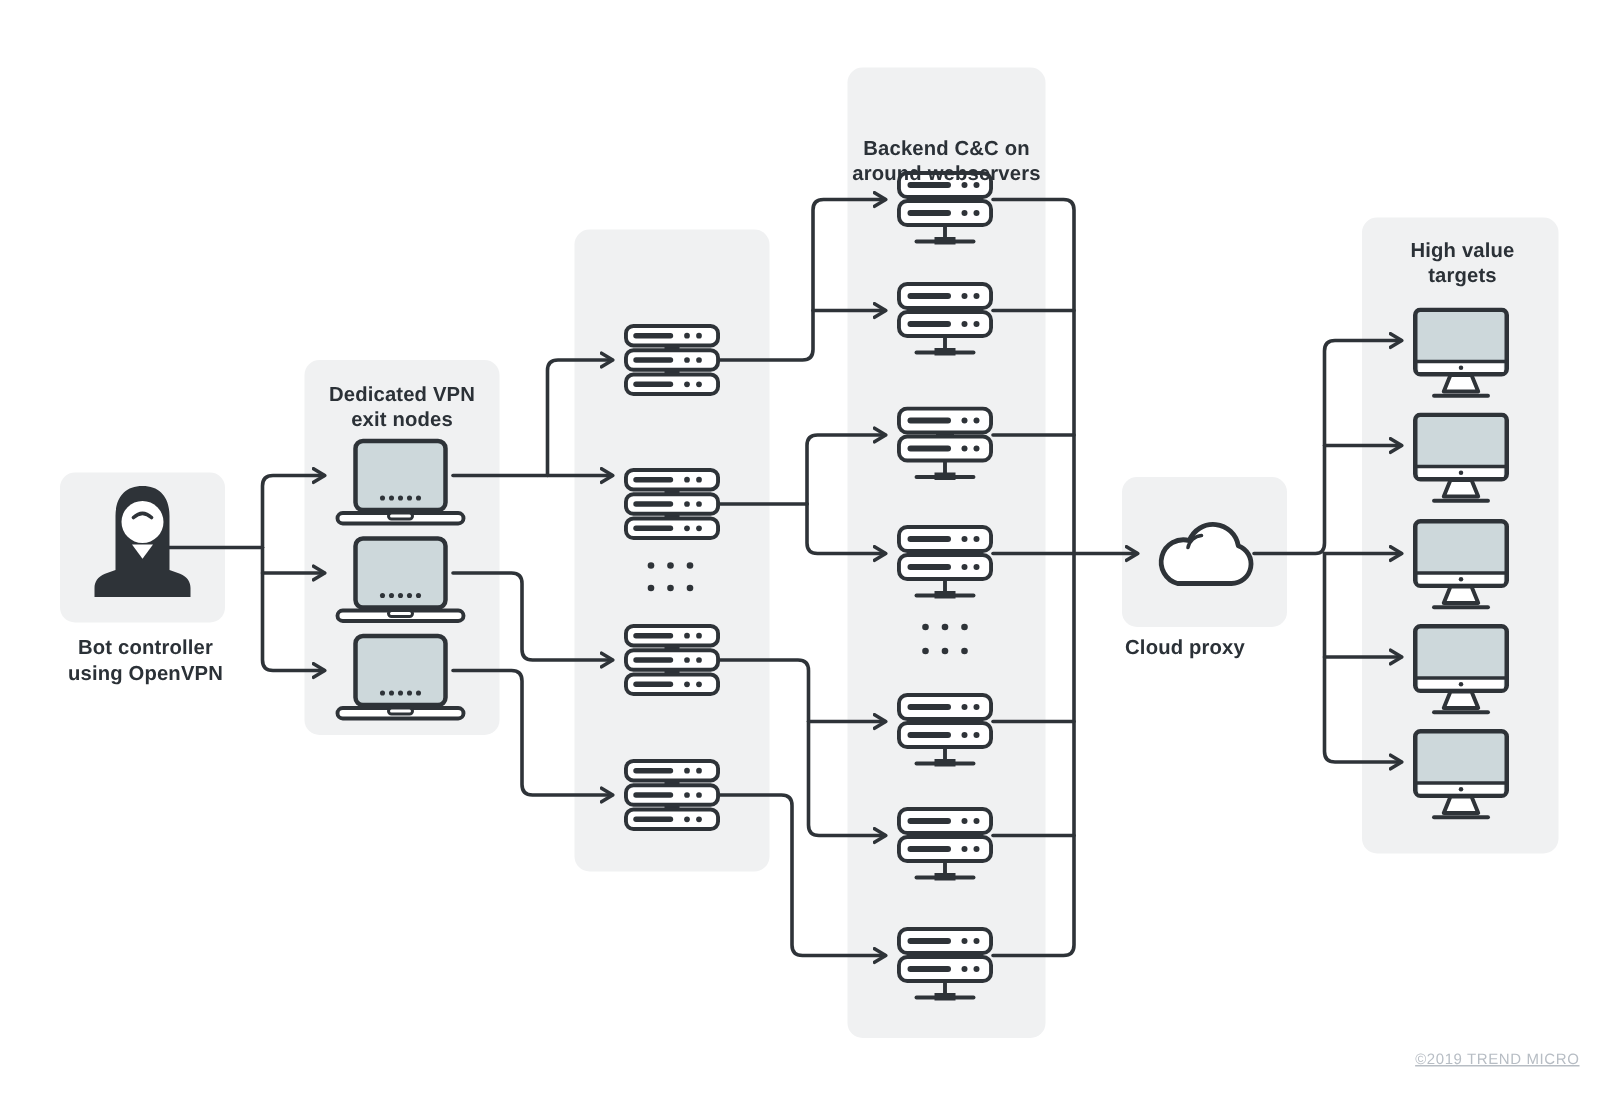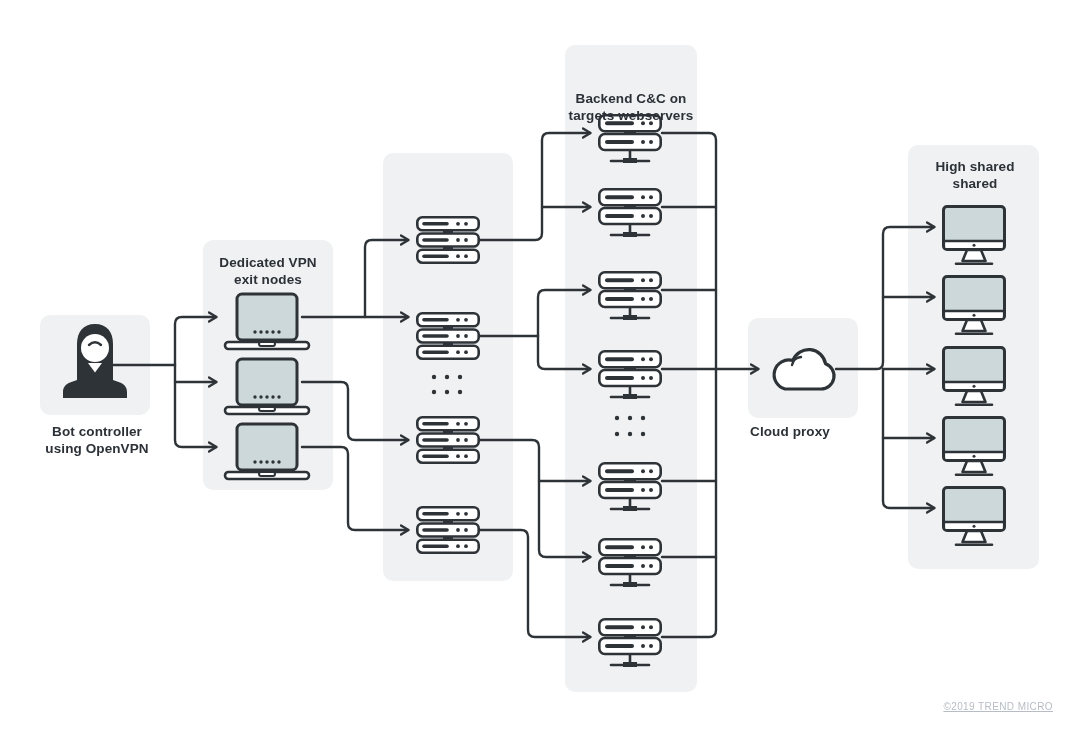--- a/index.html
+++ b/index.html
@@ -384,24 +384,24 @@
   <div class="label" style="left:17px; top:423px; width:160px;">
     <span>Bot controller</span><br>
     <span>using OpenVPN</span>
   </div>
   <div class="label" style="left:188px; top:254px; width:160px;">
     <span>Dedicated VPN</span><br>
     <span>exit nodes</span>
   </div>
   <div class="label" style="left:531px; top:53px; width:200px;margin-top:37px;">
     <span>Backend C&amp;C on</span><br>
-    <span>targets webservers</span>
+    <span>around webservers</span>
   </div>
   <div class="label" style="left:710px; top:423px; width:160px;">
     <span>Cloud proxy</span>
   </div>
   <div class="label" style="left:895px; top:158px; width:160px;">
-    <span>High shared</span><br>
-    <span>shared</span>
+    <span>High value</span><br>
+    <span>targets</span>
   </div>
 
   <div class="copyright" style="right:27px; top:701px;text-decoration:underline;">©2019 TREND MICRO</div>
 </div>
 
 </body></html>

